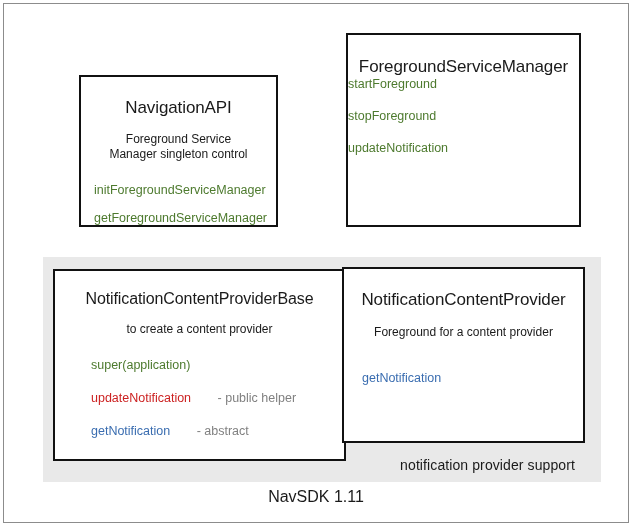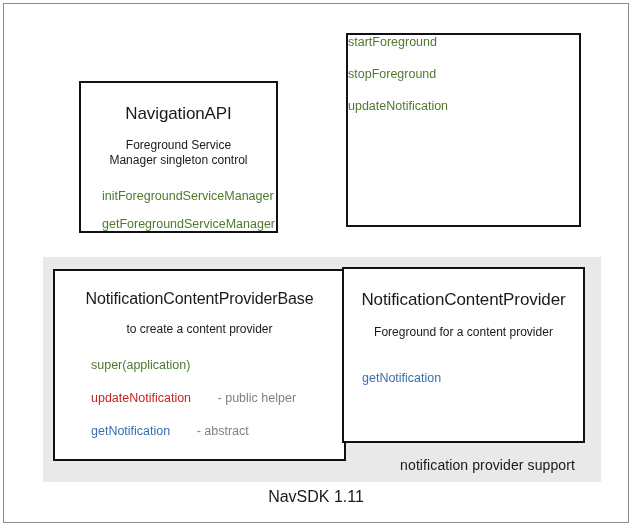--- a/index.html
+++ b/index.html
@@ -76,25 +76,25 @@
     line-height: 1.2;
     white-space: nowrap;
   }
   .m-green  { color: #4d7a2e; }
   .m-red    { color: #cc2222; }
   .m-blue   { color: #3a6db0; }
   .m-note   { color: #808080; margin-left: 23px; }
 
   
   #box-navigation-api {
-    left: 75px; top: 77px; width: 199px; height: 152px;
+    left: 75px; top: 71px; width: 199px; height: 152px;
   }
   #box-navigation-api .box-title { margin-top: 21px; }
   #box-navigation-api .box-desc  { margin-top: 14px; }
-  #box-navigation-api .methods   { margin-top: 20px; padding-left: 21px; }
+  #box-navigation-api .methods   { margin-top: 20px; padding-left: 13px; }
   #box-navigation-api .method    { margin-bottom: 13px; }
 
   
   #box-foreground-service-manager {
     left: 342px; top: 29px; width: 235px; height: 194px;
   }
   #box-foreground-service-manager .box-title { margin-top: 22px; }
   #box-foreground-service-manager .box-desc  { margin-top: 16px; }
   #box-foreground-service-manager .methods   { }
   #box-foreground-service-manager .method    { margin-bottom: 17px; }
@@ -147,20 +147,21 @@
         <li class="method">
           <span class="m-green">initForegroundServiceManager</span><span class="m-note"></span>
         </li>
         <li class="method">
           <span class="m-green">getForegroundServiceManager</span><span class="m-note"></span>
         </li>
       </ul>
     </div>
 
     <div class="class-box" id="box-foreground-service-manager">
+      <div class="box-title">ForegroundServiceManager</div>
       <ul class="methods">
         <li class="method">
           <span class="m-green">startForeground</span><span class="m-note"></span>
         </li>
         <li class="method">
           <span class="m-green">stopForeground</span><span class="m-note"></span>
         </li>
         <li class="method">
           <span class="m-green">updateNotification</span><span class="m-note"></span>
         </li>

